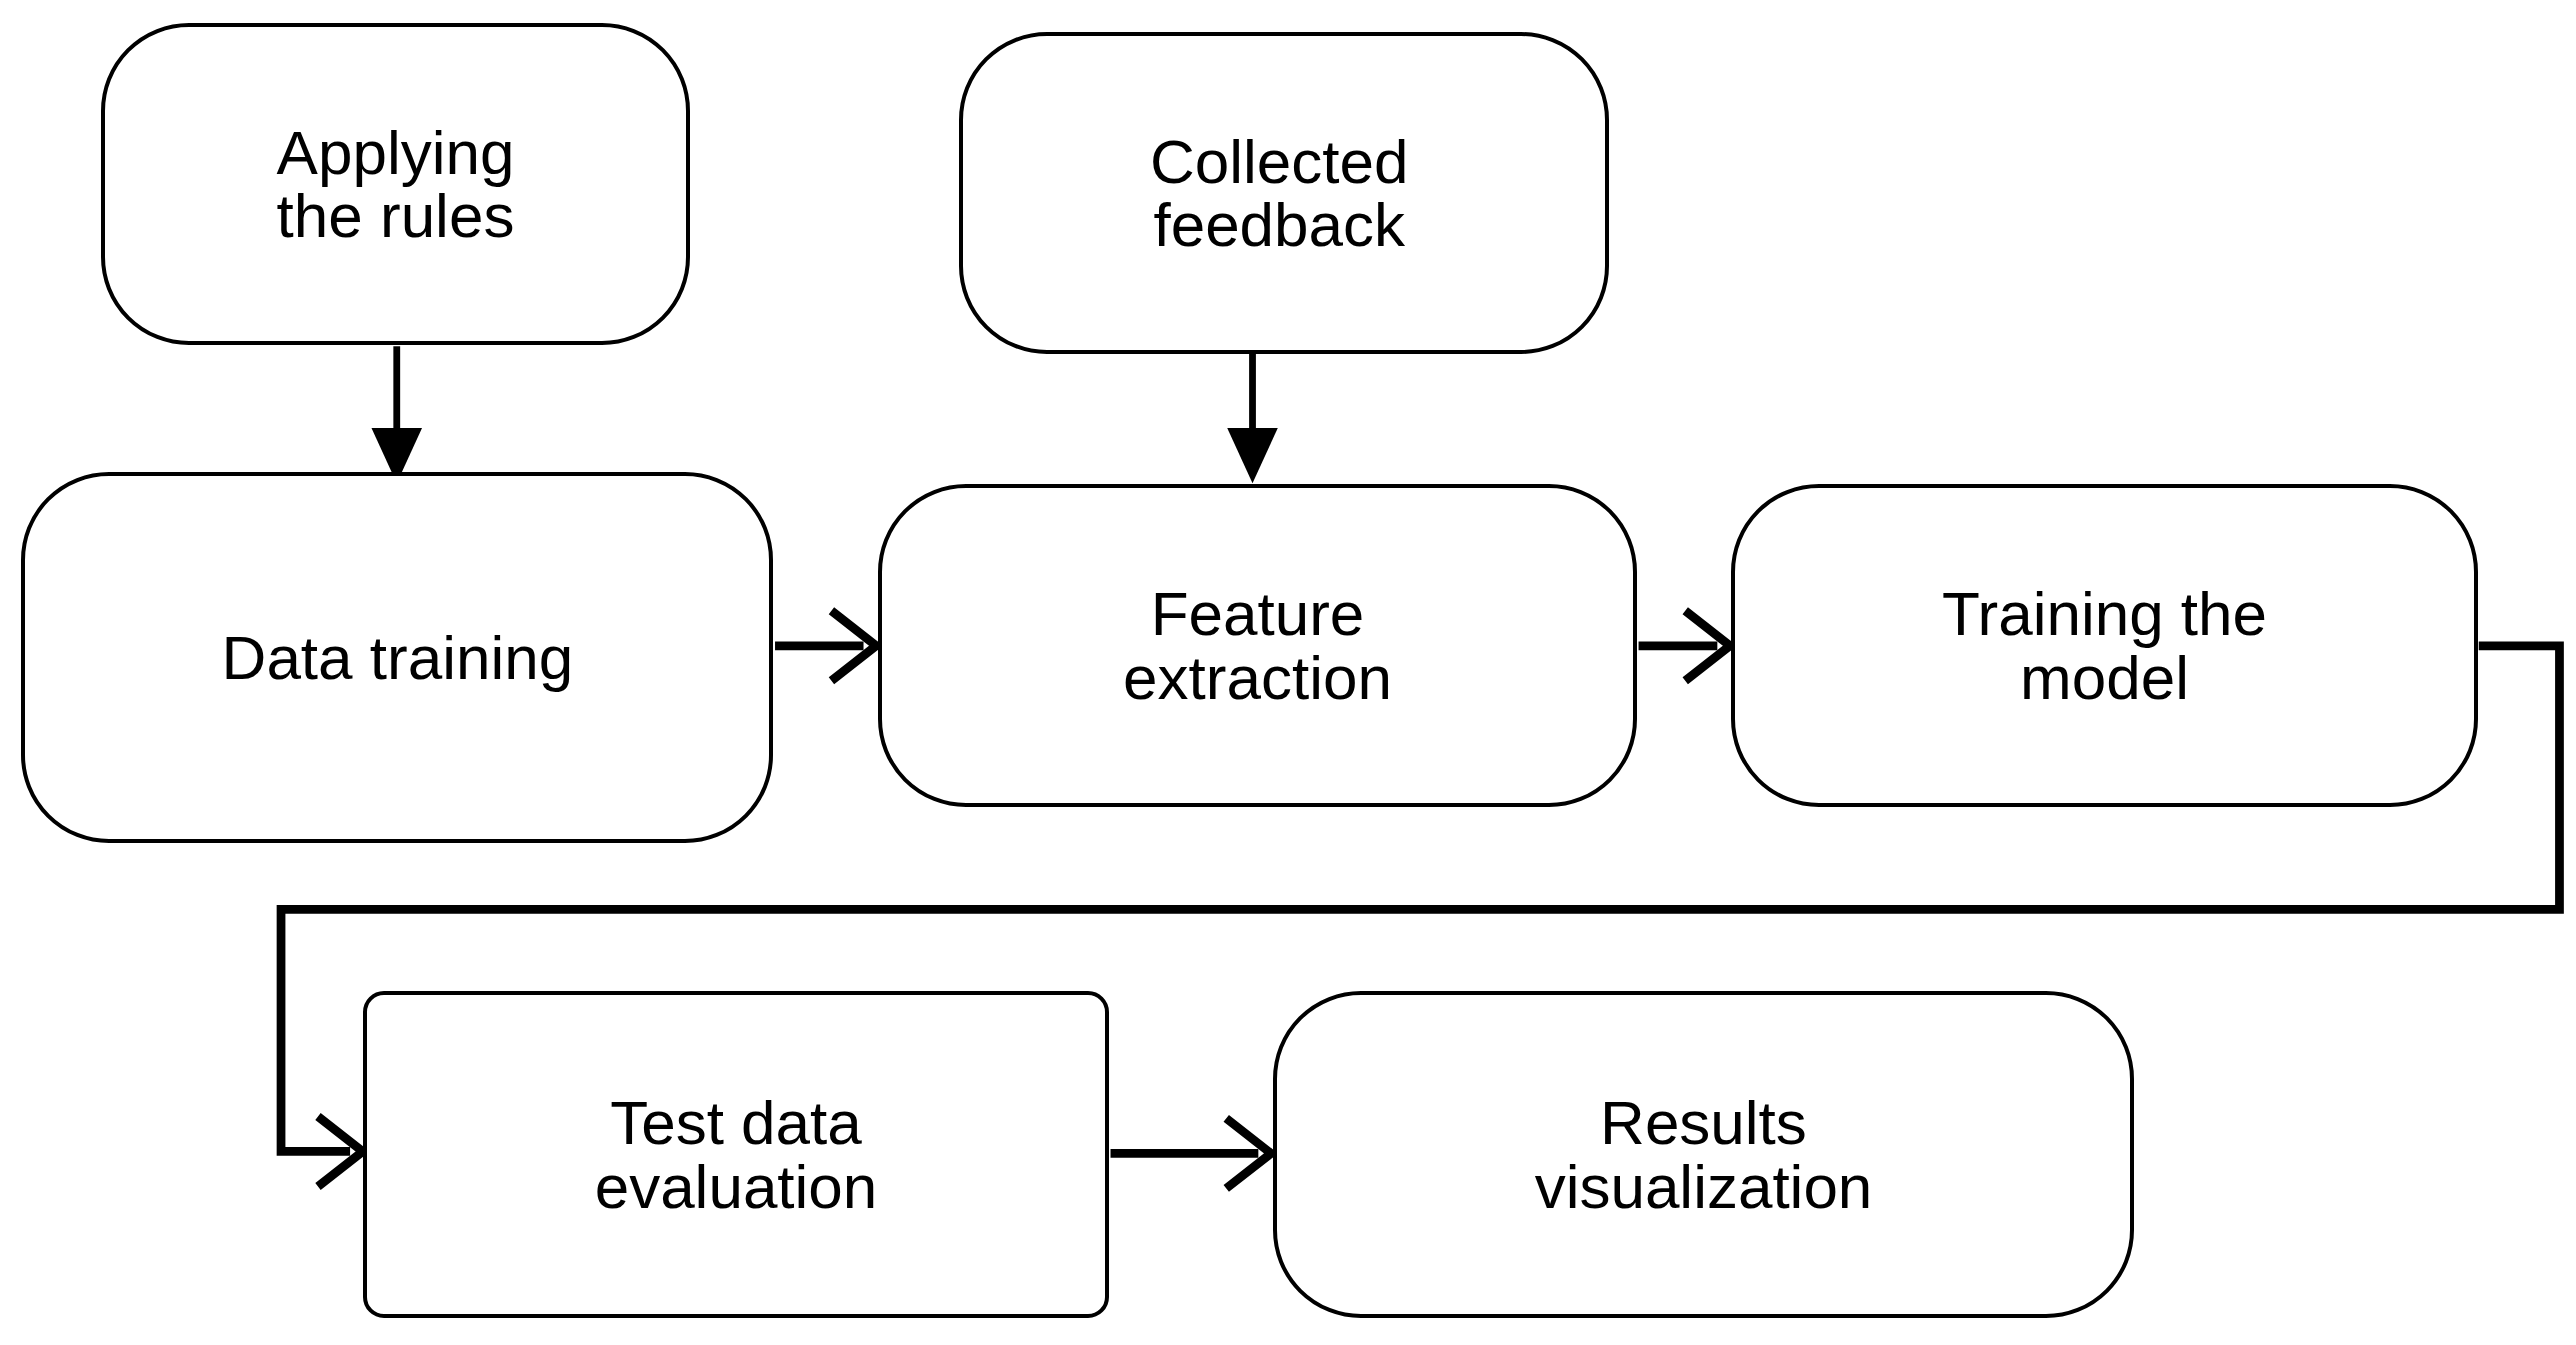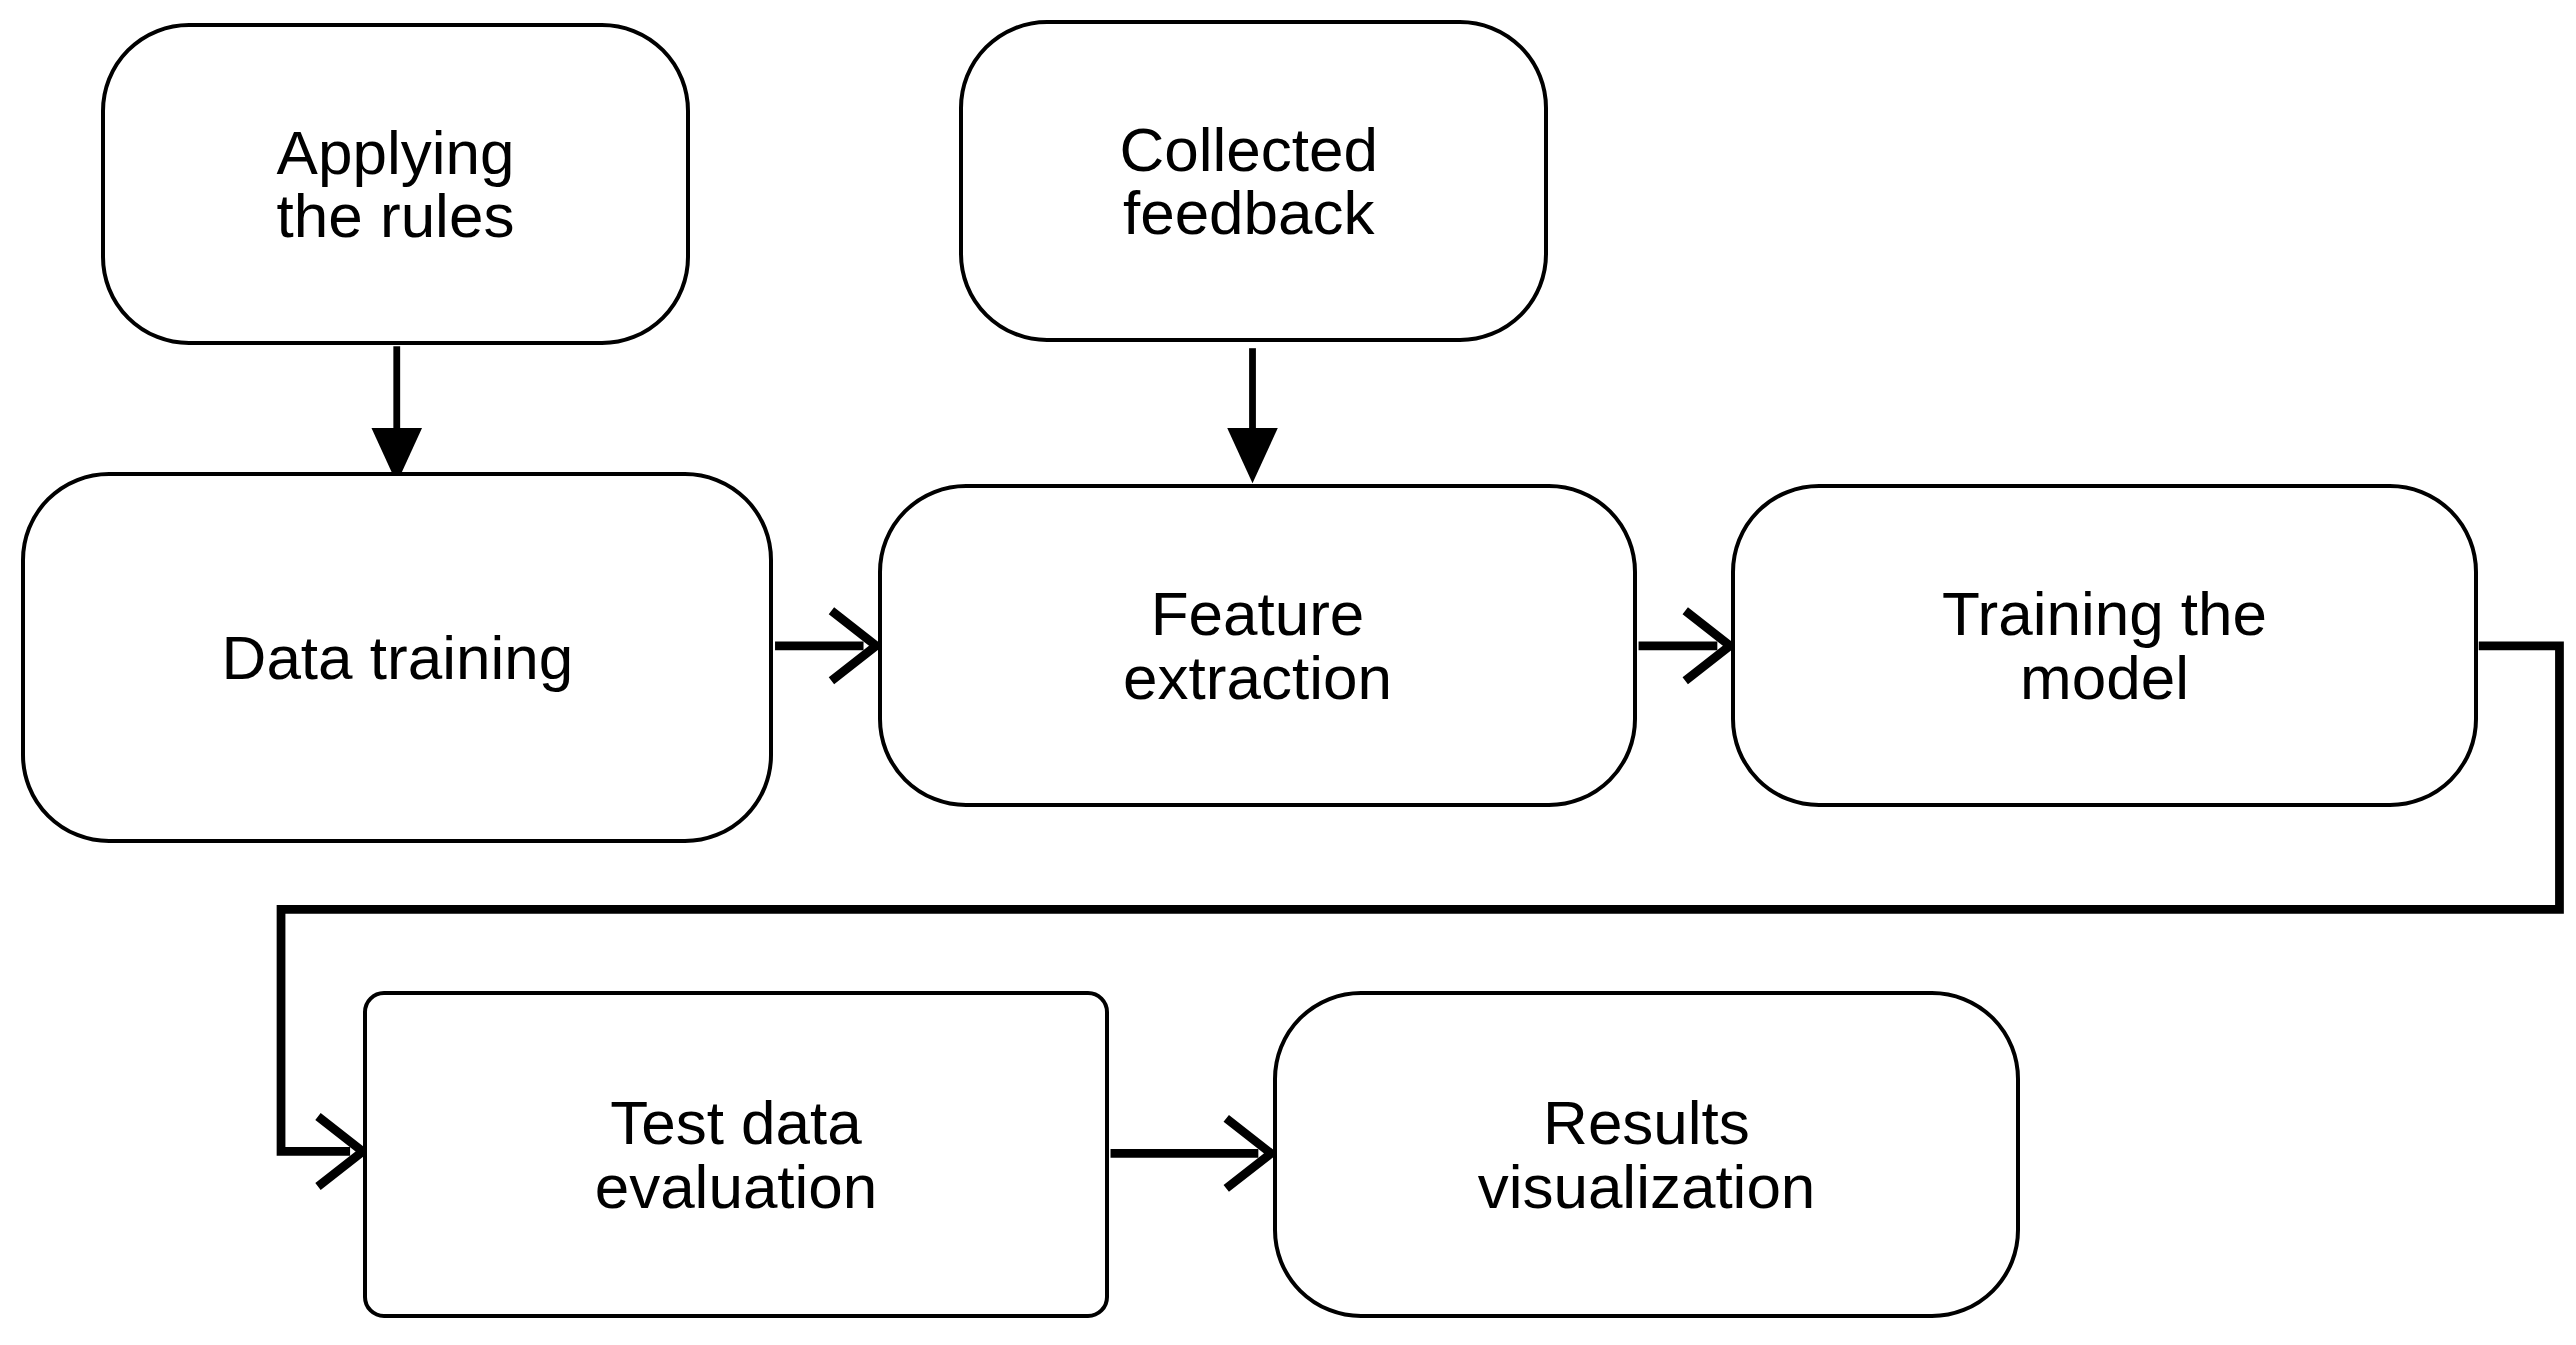--- a/index.html
+++ b/index.html
@@ -83,21 +83,21 @@
       <line x1="1142" y1="1186" x2="1294" y2="1186" stroke="#000" stroke-width="9"></line>
       <polyline points="1261,1150 1307,1186 1261,1222" fill="none" stroke="#000" stroke-width="9"></polyline>
     </g>
   </svg>
 
   <div class="node" id="node-applying-the-rules" style="left: 101px; top: 23px; width: 589px; height: 322px;">
     <span class="node-label">Applying
 the rules</span>
   </div>
 
-  <div class="node" id="node-collected-feedback" style="left: 959px; top: 20px; width: 589px; height: 322px; padding-left: 8px;">
+  <div class="node" id="node-collected-feedback" style="left: 959px; top: 32px; width: 650px; height: 322px; padding-left: 8px;">
     <span class="node-label">Collected
 feedback</span>
   </div>
 
   <div class="node" id="node-data-training" style="left: 21.4px; top: 472px; width: 752px; height: 371px;">
     <span class="node-label">Data training</span>
   </div>
 
   <div class="node" id="node-training-the-model" style="left: 1731px; top: 484px; width: 747px; height: 323px;">
     <span class="node-label">Training the
@@ -107,19 +107,19 @@
   <div class="node" id="node-feature-extraction" style="left: 878px; top: 484px; width: 759px; height: 323px;">
     <span class="node-label">Feature
 extraction</span>
   </div>
 
   <div class="node" id="node-test-data-evaluation" style="left: 363px; top: 991px; width: 746px; height: 327px; border-radius: 21px;">
     <span class="node-label">Test data
 evaluation</span>
   </div>
 
-  <div class="node" id="node-results-visualization" style="left: 1273px; top: 991px; width: 747px; height: 327px; align-items: center;">
+  <div class="node" id="node-results-visualization" style="left: 1273px; top: 991px; width: 861px; height: 327px; align-items: center;">
     <span class="node-label">Results
 visualization</span>
   </div>
 
 </div>
 
 
 </body></html>

